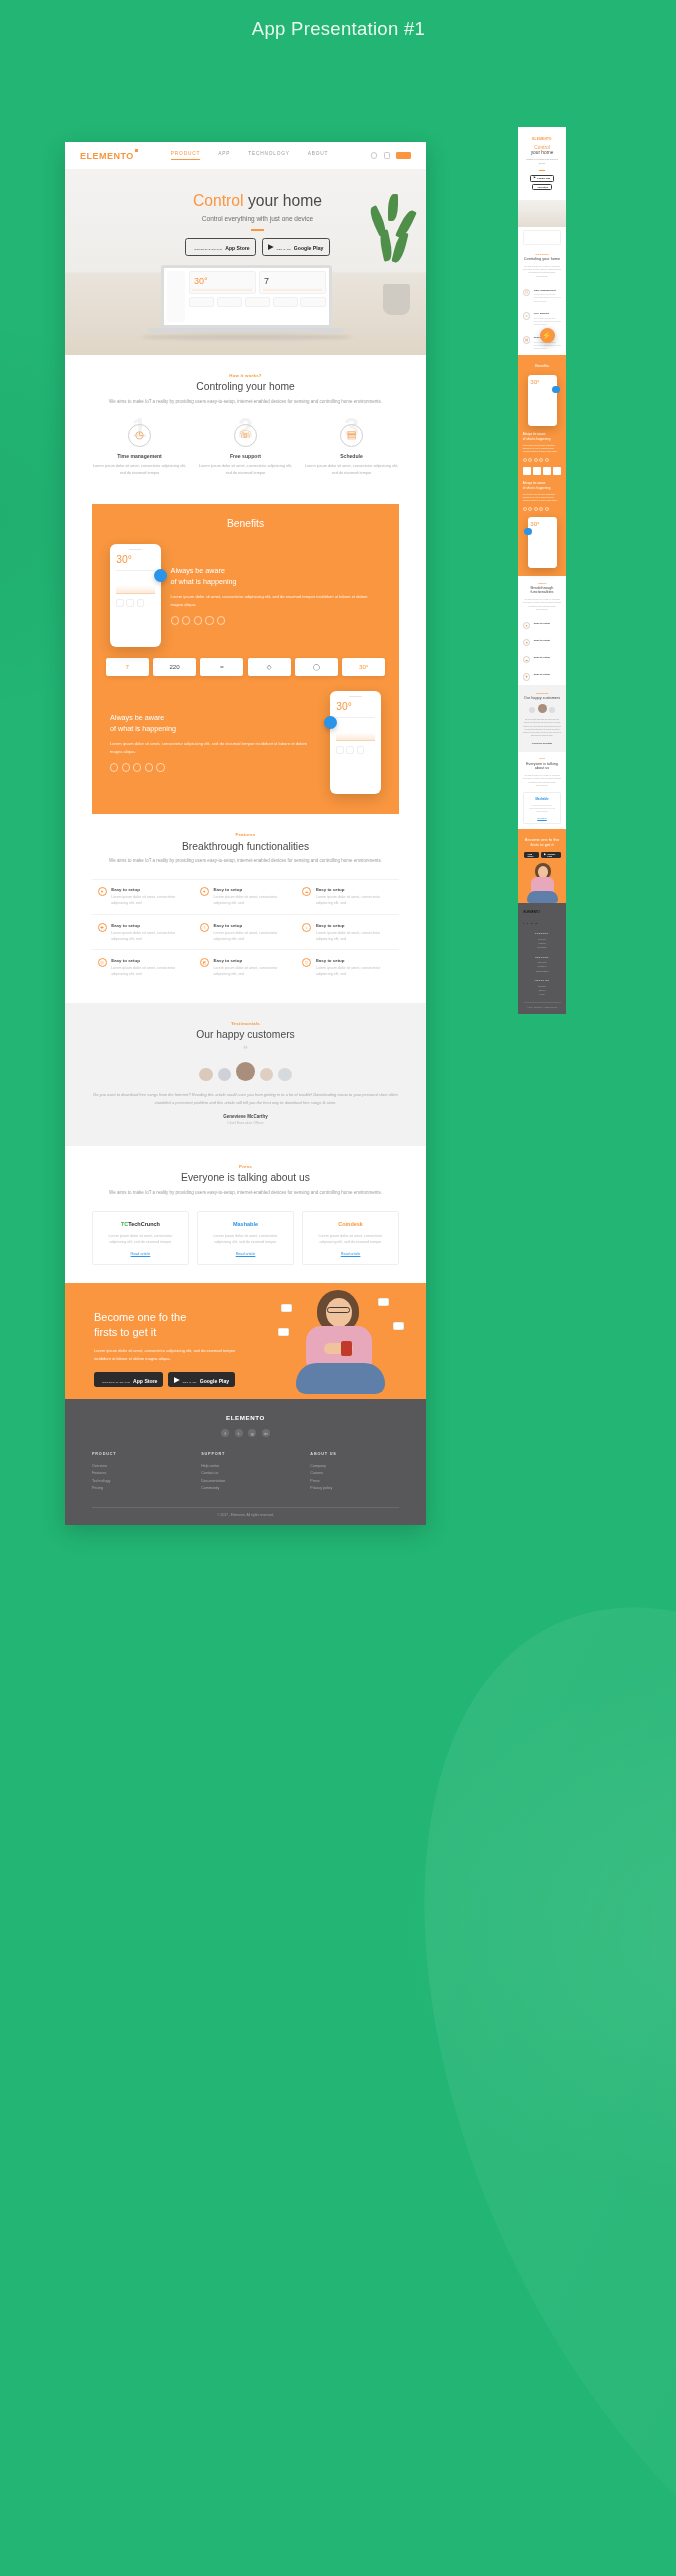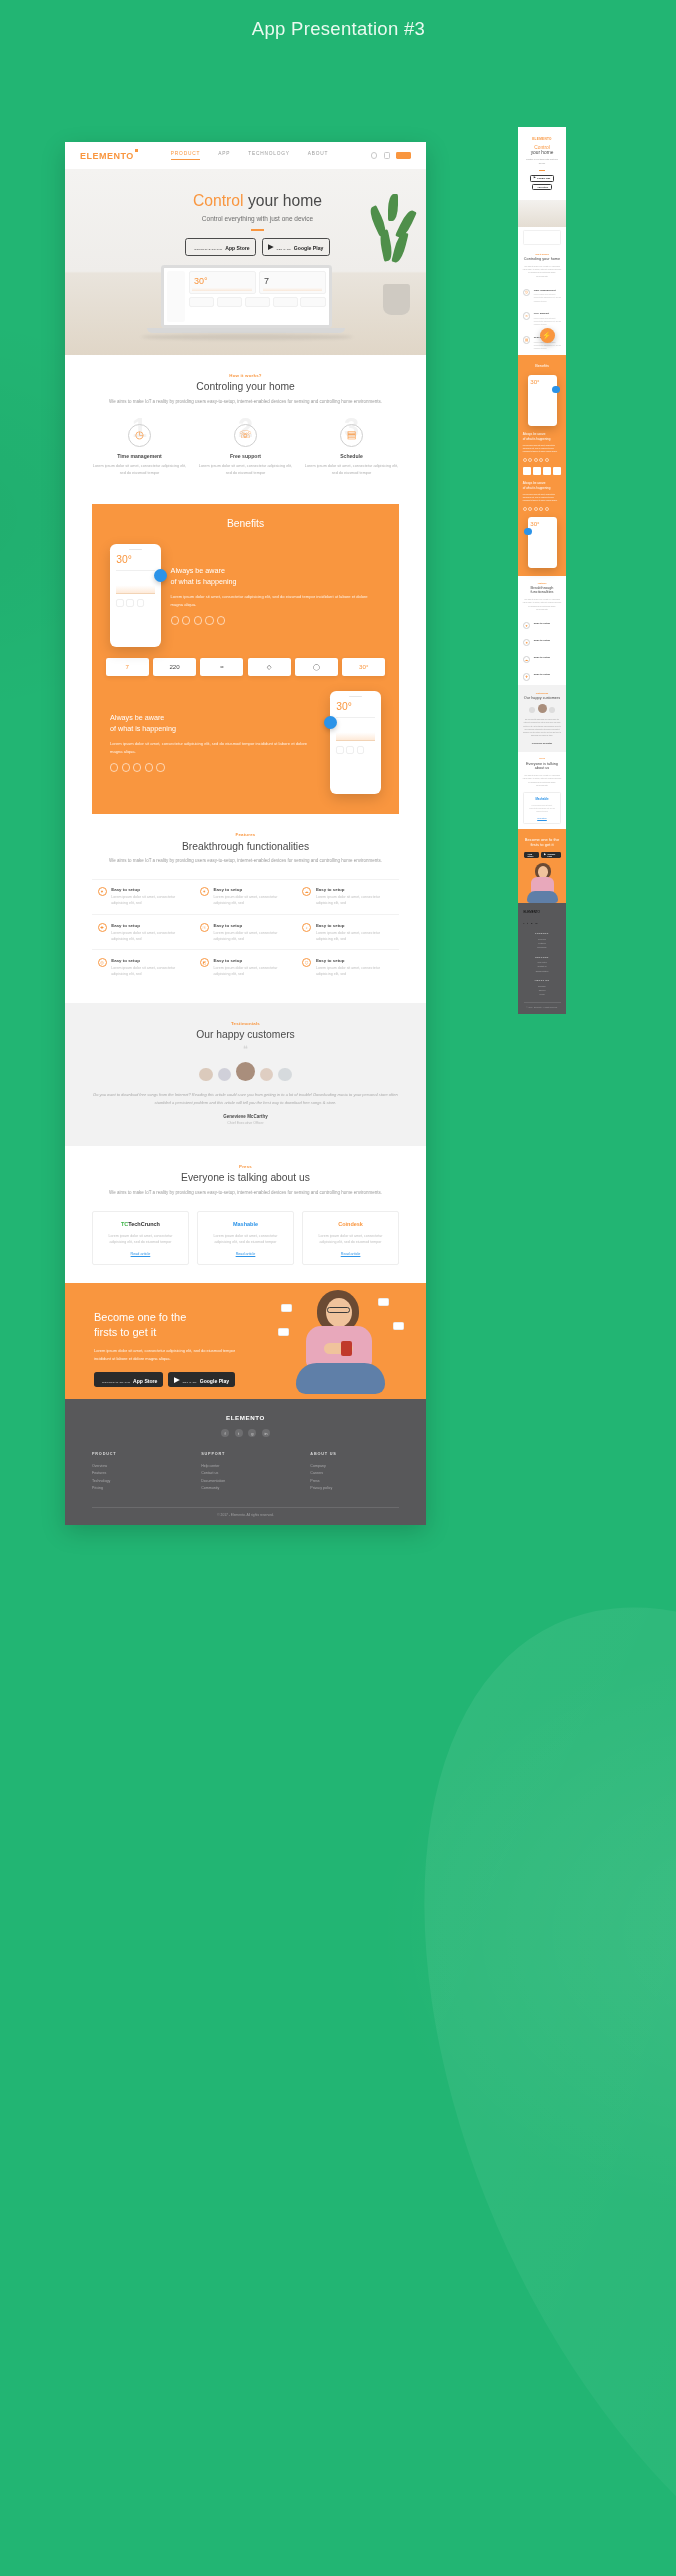--- a/index.html
+++ b/index.html
@@ -231,21 +231,21 @@
   .badge{position:absolute;left:540px;top:328px;width:15px;height:15px;border-radius:50%;
     background:#f9963f;box-shadow:0 2.1px 6.2px rgba(0,0,0,.25);display:flex;align-items:center;
     justify-content:center;color:#fff;font-size:7.5px;z-index:5;}
 </style>
 </head>
 <body>
 
 <div class="bg-swoosh"></div>
 <div class="bg-swoosh2"></div>
 
-<div class="page-title">App Presentation #3</div>
+<div class="page-title">App Presentation #1</div>
 
 <div class="desk">
 
   <div class="desk-top">
     <div class="logo">
       <span>ELEMENTO</span>
       <i class="dot"></i>
     </div>
     <div class="nav">
       <a class="on" href="#">PRODUCT</a>

